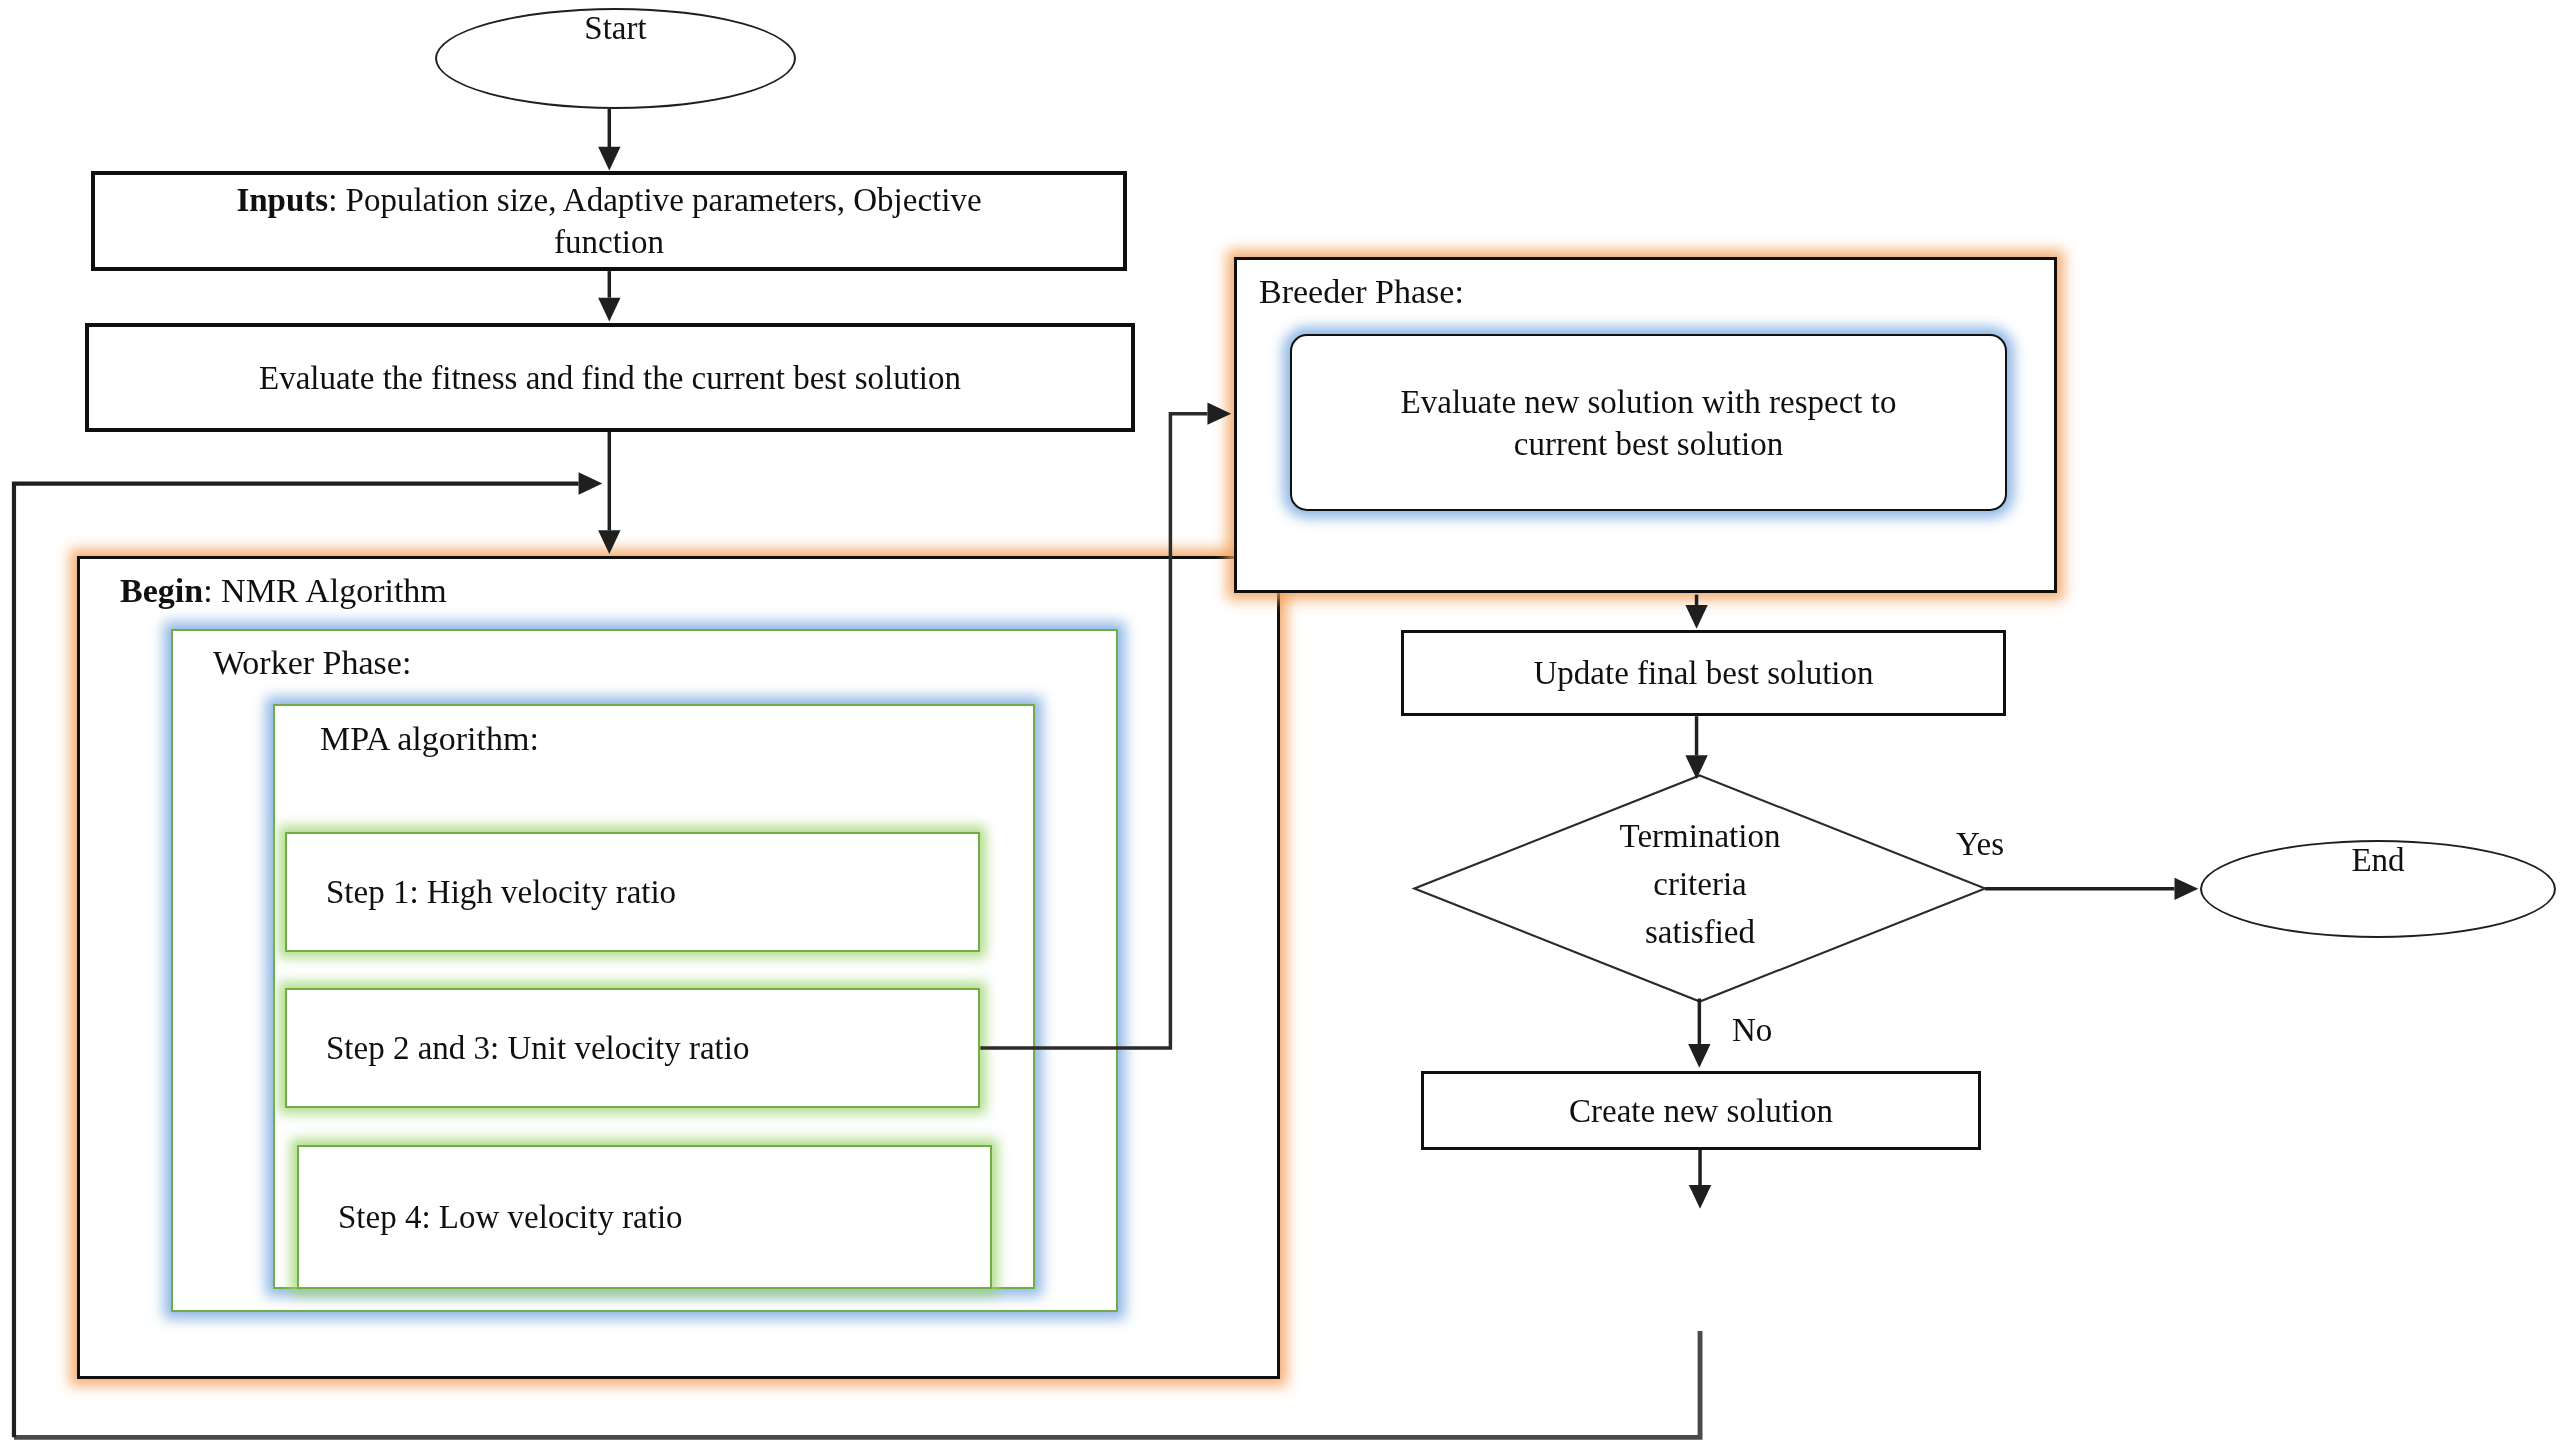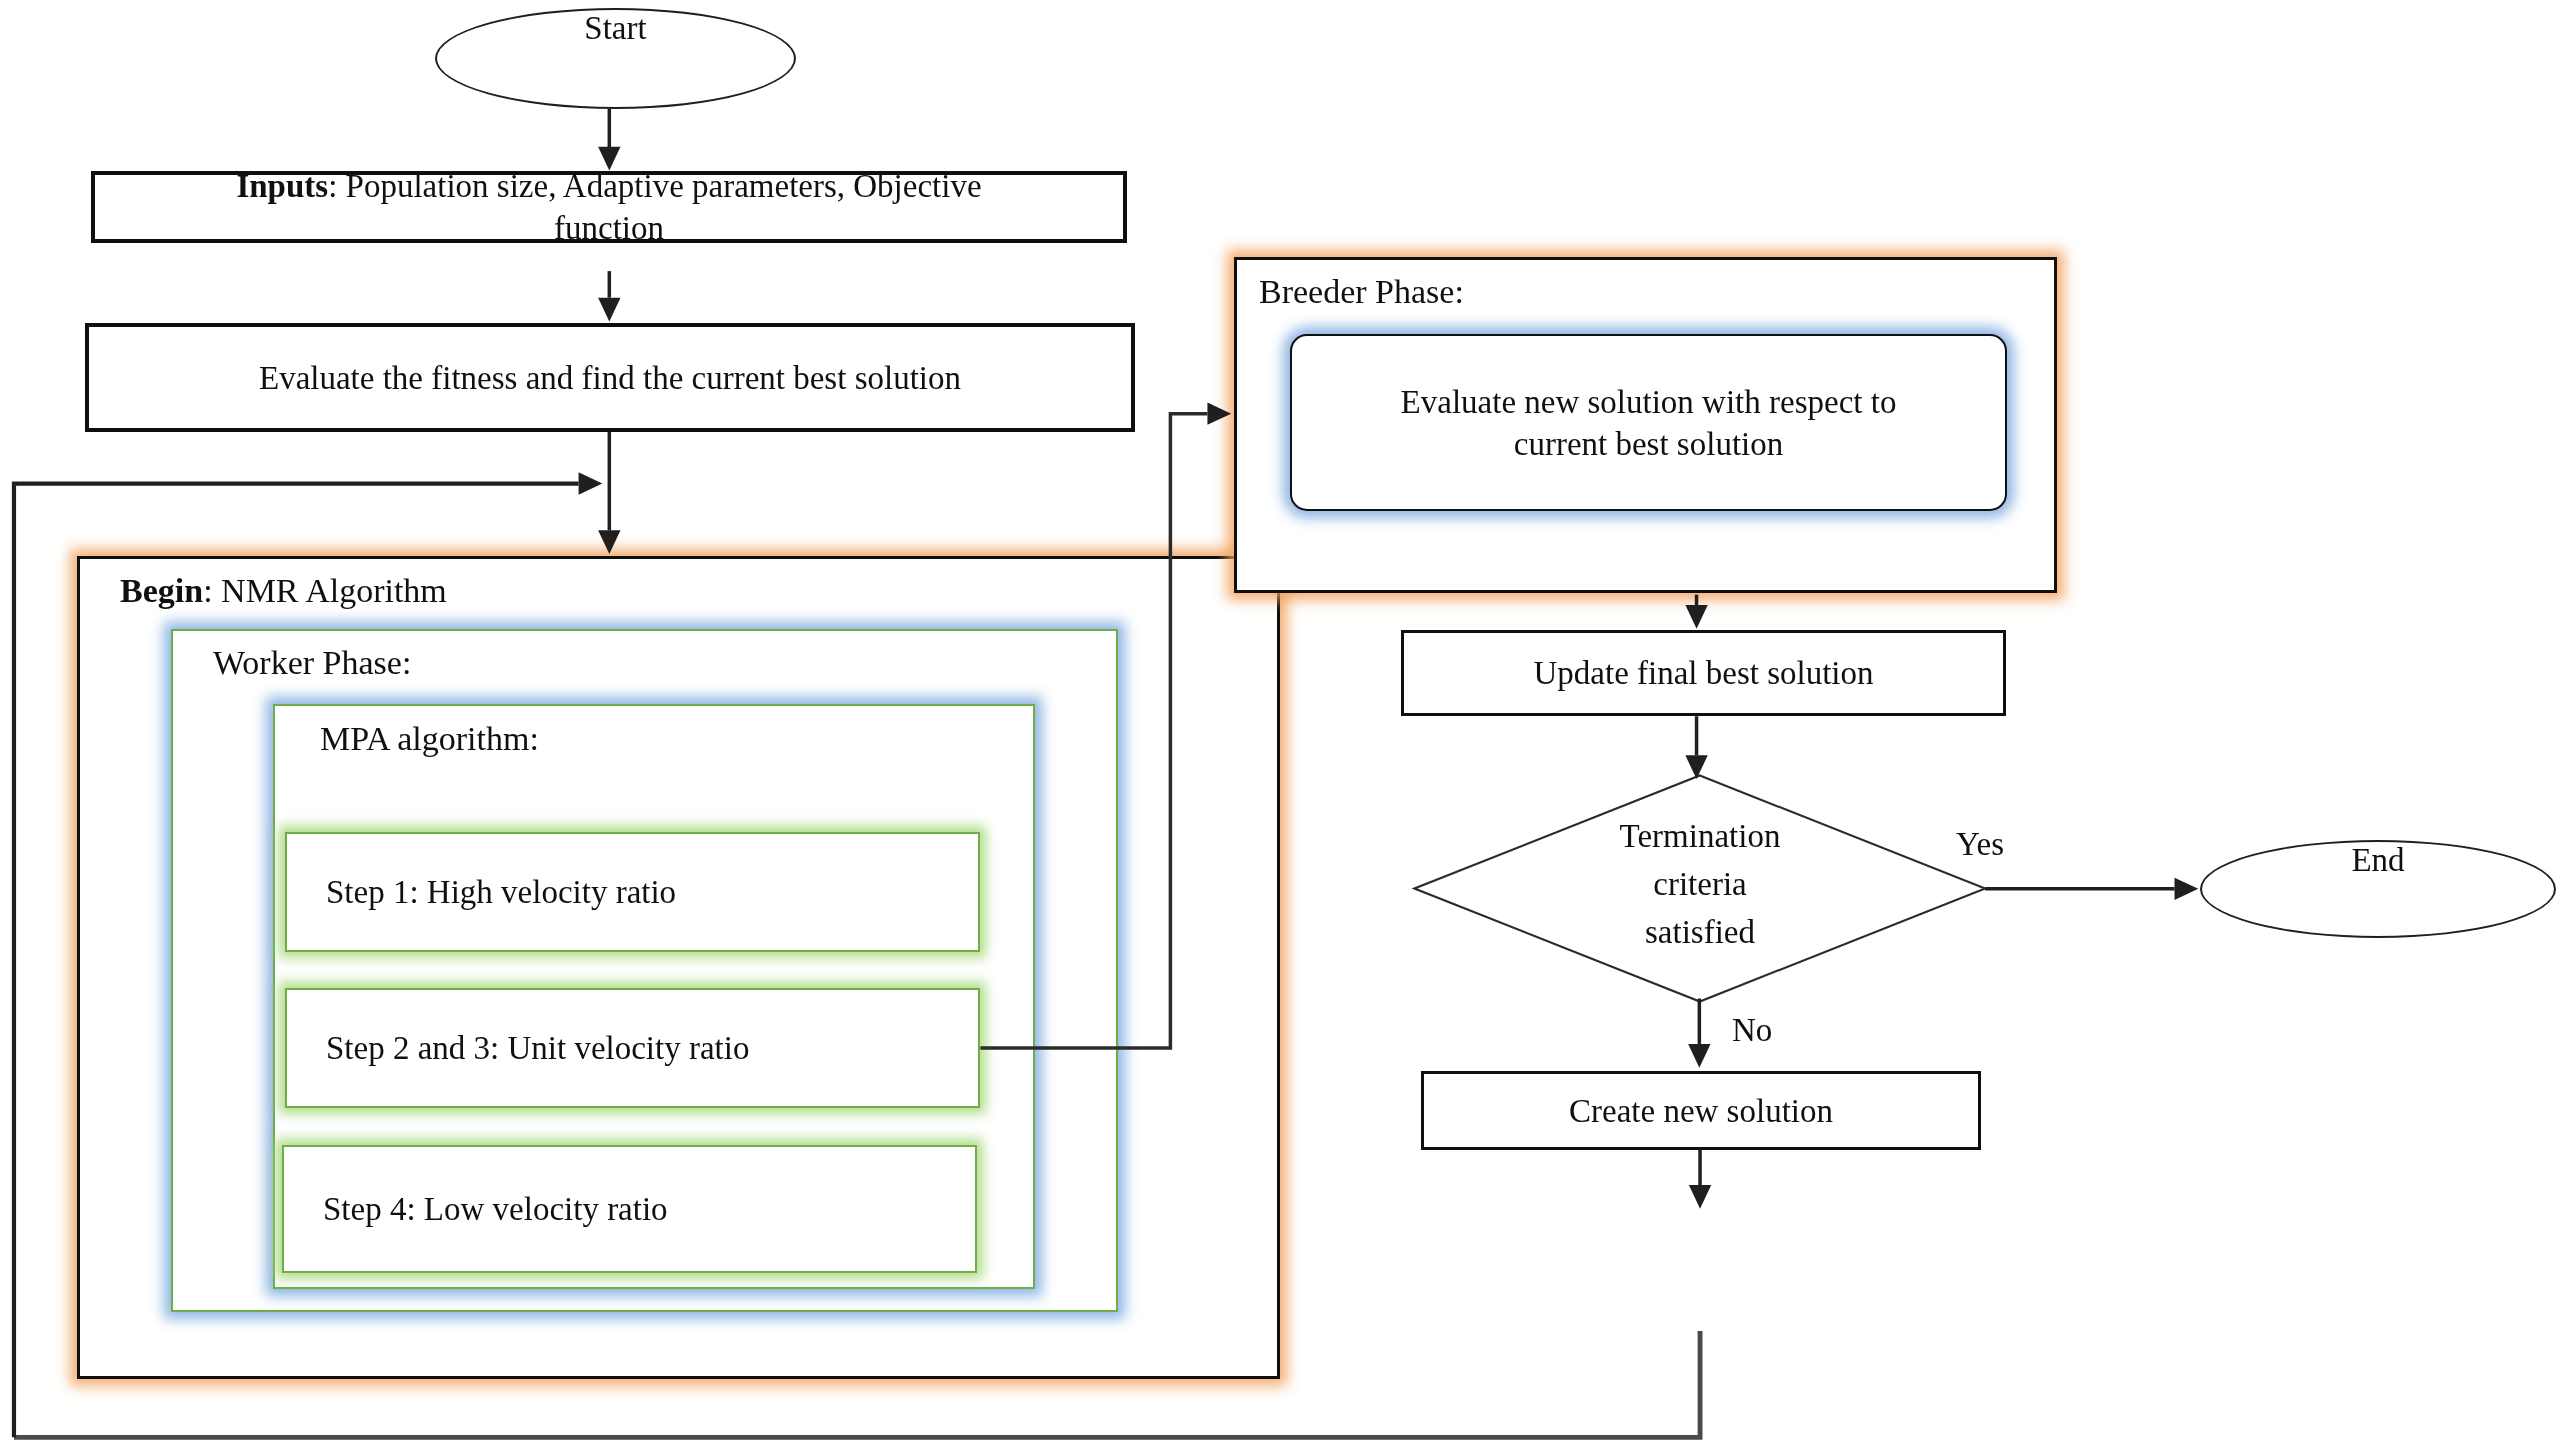--- a/index.html
+++ b/index.html
@@ -43,21 +43,21 @@
 </style>
 </head>
 <body>
 
 <div id="canvas">
 
   <div class="abs ellipse" id="start-ellipse" style="left:435px;top:8.4px;width:361px;height:101px;">
     <span>Start</span>
   </div>
 
-  <div class="abs node blackbox" id="inputs-box" style="left:91px;top:171px;width:1036px;height:72px;">
+  <div class="abs node blackbox" id="inputs-box" style="left:91px;top:171px;width:1036px;height:100px;">
     <div>
       <div>
         <span class="b">Inputs</span><span>: Population size, Adaptive parameters, Objective</span>
       </div>
       <div>function</div>
     </div>
   </div>
 
   <div class="abs node blackbox" id="evaluate-box" style="left:85px;top:323px;width:1050px;height:109px;">
     <span>Evaluate the fitness and find the current best solution</span>
@@ -77,21 +77,21 @@
   <div class="abs container-label" style="left:320px;top:720px;">
     <span>MPA algorithm:</span>
   </div>
 
   <div class="abs node steptext glow-green greenborder" id="step1-box" style="left:285px;top:832px;width:695px;height:120px;z-index:3;">
     <span>Step 1: High velocity ratio</span>
   </div>
   <div class="abs node steptext glow-green greenborder" id="step2-box" style="left:285px;top:988px;width:695px;height:120px;z-index:3;">
     <span>Step 2 and 3: Unit velocity ratio</span>
   </div>
-  <div class="abs node steptext glow-green greenborder" id="step4-box" style="left:282px;top:1145px;width:695px;height:128px;z-index:3;">
+  <div class="abs node steptext glow-green greenborder" id="step4-box" style="left:297px;top:1145px;width:695px;height:144px;z-index:3;">
     <span>Step 4: Low velocity ratio</span>
   </div>
 
   <div class="abs glow-orange" id="breeder-box" style="left:1234px;top:257px;width:823px;height:336px;border:3.5px solid #0f0f0f;background:#fff;"></div>
   <div class="abs container-label" style="left:1259px;top:273px;z-index:4;">
     <span>Breeder Phase:</span>
   </div>
   <div class="abs node glow-blue" id="breeder-inner" style="left:1290px;top:334px;width:717px;height:177px;border:2.8px solid #101010;">
     <div>
       <div>Evaluate new solution with respect to</div>

